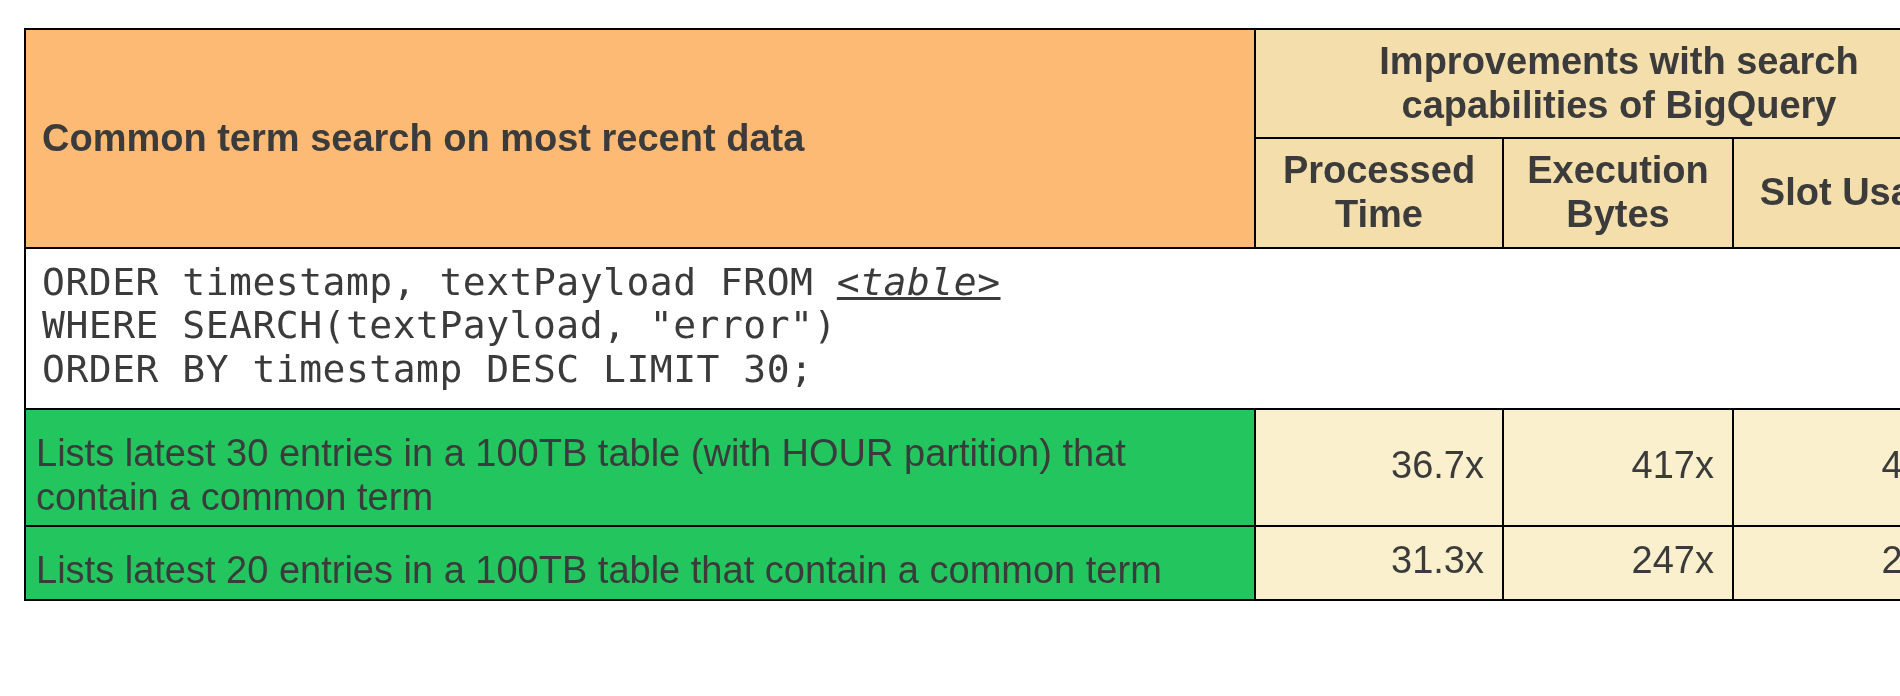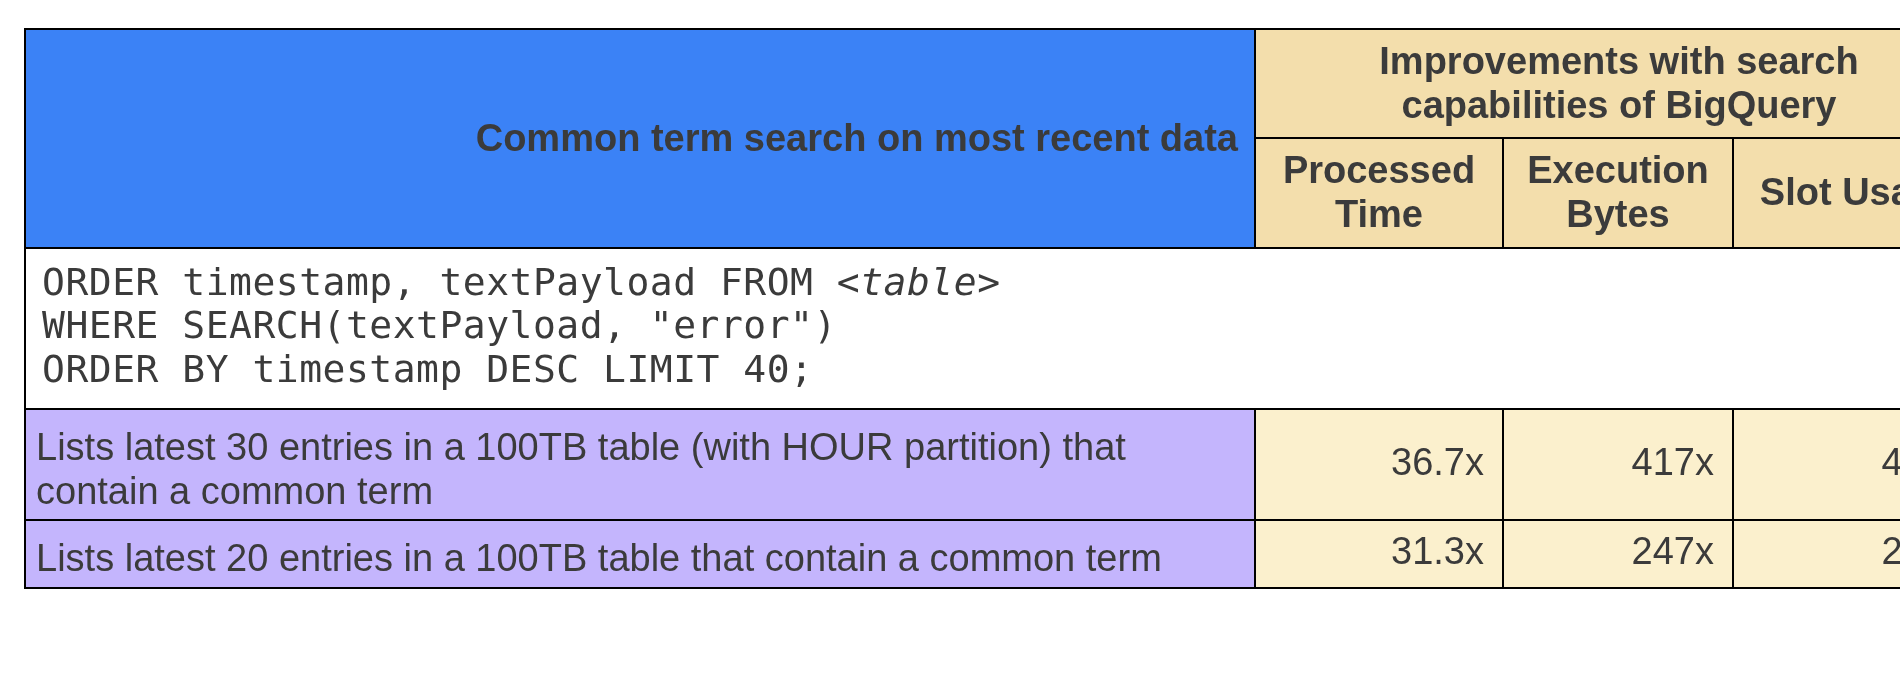--- a/index.html
+++ b/index.html
@@ -22,23 +22,23 @@
     table-layout: fixed;
   }
   table.tbl th, table.tbl td {
     border: 2px solid #000000;
     vertical-align: middle;
     font-size: 38px;
     line-height: 1.15;
     color: #3b3b3b;
   }
   th.hdr-left {
-    background: #3b82f6;
+    background: #fdba74;
     font-weight: 700;
-    text-align: right;
+    text-align: left;
     color: #3b3b3b;
     padding: 0 16px;
   }
   th.hdr-group {
     background: #f3deac;
     font-weight: 700;
     text-align: center;
     color: #3b3b3b;
     padding: 10px 16px;
   }
@@ -54,24 +54,25 @@
     padding: 12px 16px 16px 16px;
     font-family: "Consolas", "DejaVu Sans Mono", "Menlo", monospace;
     color: #4a7a2e;
     font-size: 40px;
     line-height: 1.3;
     white-space: pre;
     letter-spacing: 0.5px;
   }
   .code-placeholder {
     font-style: italic;
+    text-decoration: underline;
   }
   td.desc {
-    background: #c4b5fd;
-    padding: 16px 10px 6px 10px;
+    background: #22c55e;
+    padding: 22px 10px 6px 10px;
     font-size: 38px;
     line-height: 1.15;
     vertical-align: top;
   }
   td.metric {
     background: #fbf0cd;
     text-align: right;
     vertical-align: bottom;
     padding: 6px 18px 10px 10px;
     font-size: 38px;
@@ -97,21 +98,21 @@
     <tr>
       <th class="hdr-sub">Processed Time</th>
       <th class="hdr-sub">Execution Bytes</th>
       <th class="hdr-sub">Slot Usage</th>
     </tr>
   </thead>
   <tbody>
     <tr>
       <td class="code-cell" colspan="4"><span>ORDER timestamp, textPayload FROM </span><span class="code-placeholder">&lt;table&gt;</span>
 <span>WHERE SEARCH(textPayload, "error")</span>
-<span>ORDER BY timestamp DESC LIMIT 40;</span></td>
+<span>ORDER BY timestamp DESC LIMIT 30;</span></td>
     </tr>
     <tr>
       <td class="desc">Lists latest 30 entries in a 100TB table (with HOUR partition) that contain a common term</td>
       <td class="metric">36.7x</td>
       <td class="metric">417x</td>
       <td class="metric">441x</td>
     </tr>
     <tr>
       <td class="desc">Lists latest 20 entries in a 100TB table that contain a common term</td>
       <td class="metric">31.3x</td>

